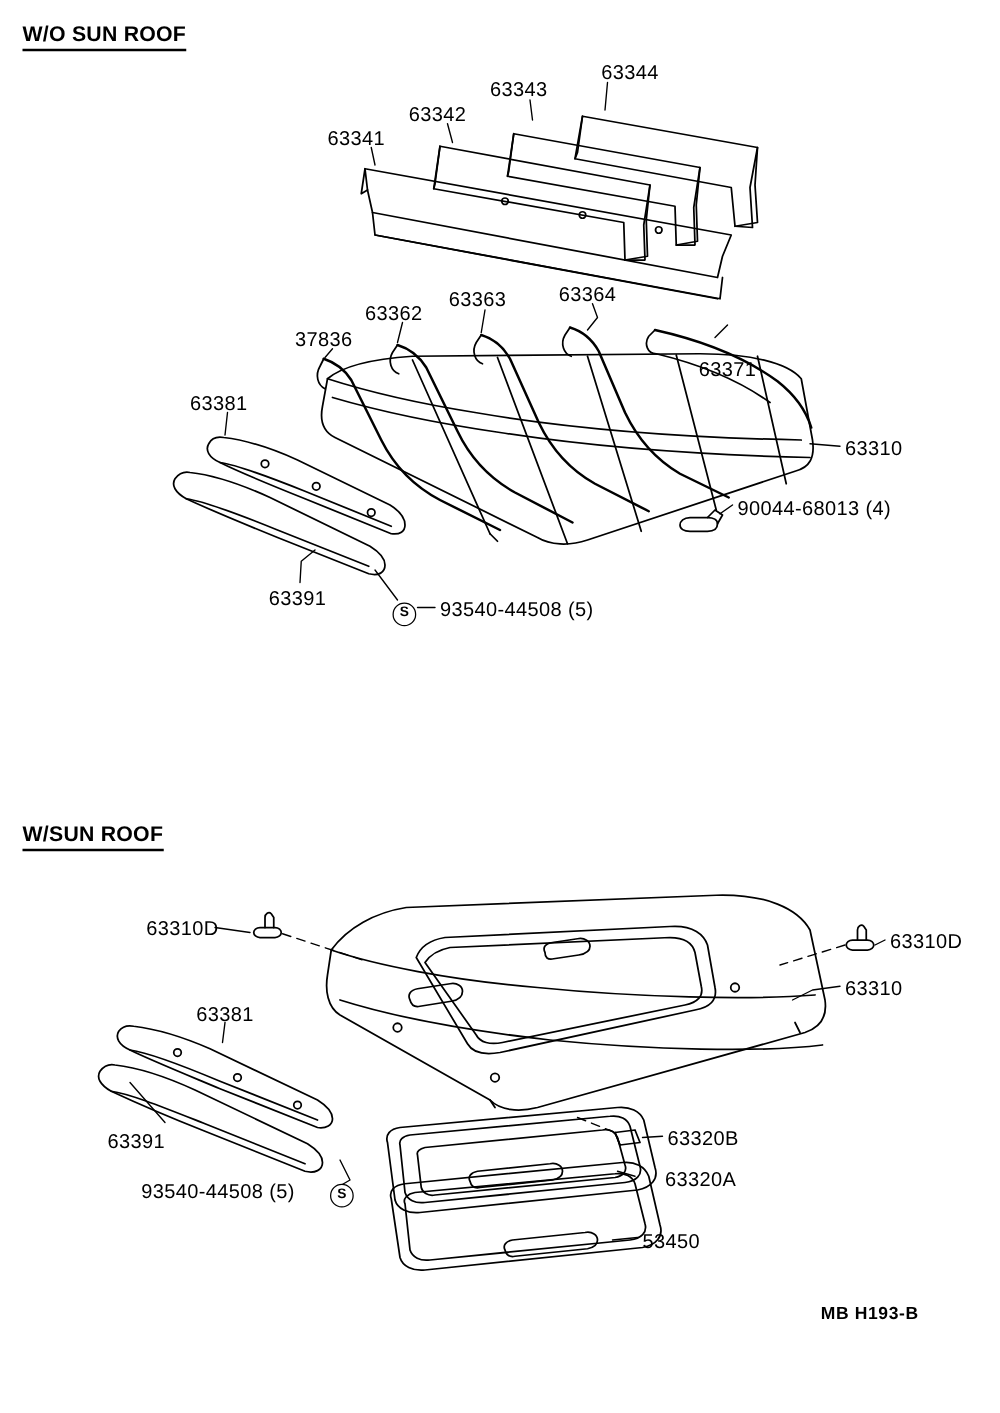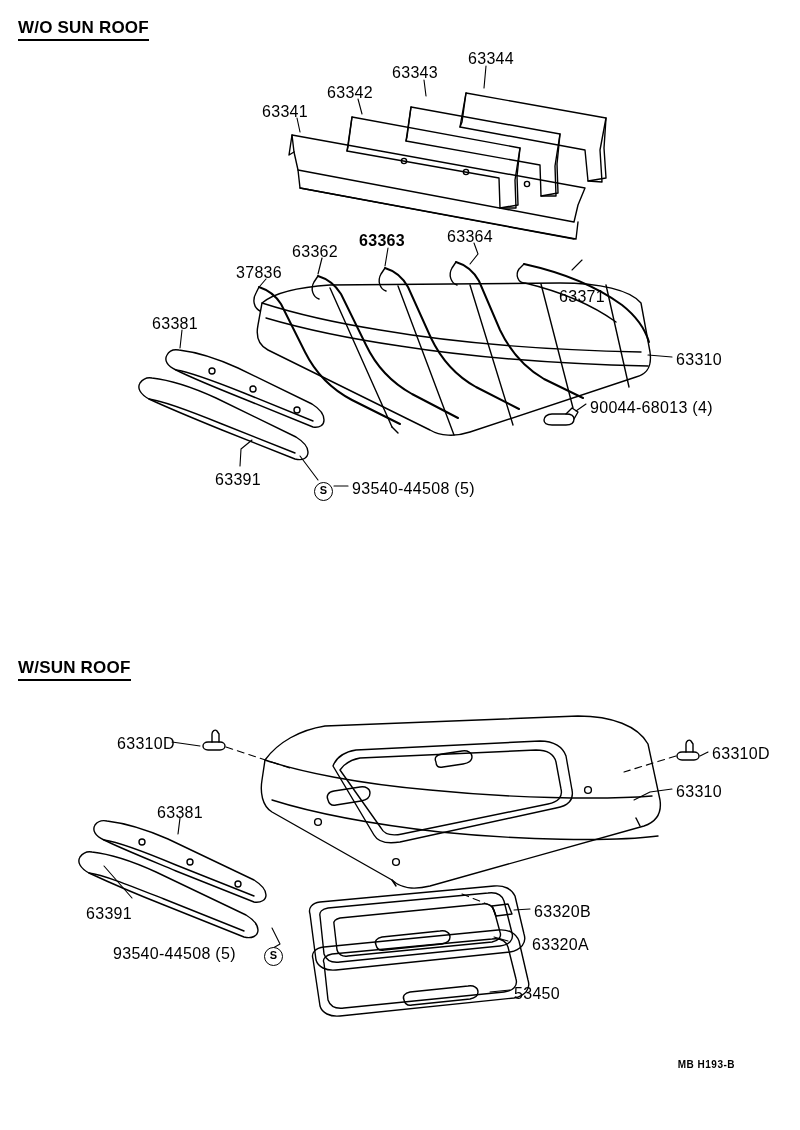--- a/index.html
+++ b/index.html
@@ -42,22 +42,22 @@
   .label {
     position: absolute;
     font-size: 16px;
     font-weight: normal;
     white-space: nowrap;
     letter-spacing: 0.3px;
   }
   .footer {
     position: absolute;
     right: 24px;
-    bottom: 60px;
-    font-size: 10px;
+    bottom: 72px;
+    font-size: 14px;
     font-weight: bold;
     letter-spacing: 0.5px;
     white-space: nowrap;
   }
   .s-badge {
     position: absolute;
     width: 17px;
     height: 17px;
     border: 1.5px solid #000;
     border-radius: 50%;
@@ -283,25 +283,25 @@
     </g>
   </svg>
 
   <div class="section-title" id="title-wo">W/O SUN ROOF</div>
 
   <div class="section-title" id="title-w">W/SUN ROOF</div>
 
   <div class="label" style="left:262px; top:103px;">63341</div>
   <div class="label" style="left:327px; top:84px;">63342</div>
   <div class="label" style="left:392px; top:64px;">63343</div>
-  <div class="label" style="left:468px; top:50px;">63344</div>
+  <div class="label" style="left:481px; top:50px;">63344</div>
 
   <div class="label" style="left:236px; top:264px;">37836</div>
   <div class="label" style="left:292px; top:243px;">63362</div>
-  <div class="label" style="left:359px; top:232px;font-weight:bold;">63363</div>
+  <div class="label" style="left:359px; top:232px;">63363</div>
   <div class="label" style="left:447px; top:228px;">63364</div>
   <div class="label" style="left:559px; top:245px;margin-top:43px;">63371</div>
   <div class="label" style="left:676px; top:351px;">63310</div>
 
   <div class="label" style="left:152px; top:315px;">63381</div>
   <div class="label" style="left:215px; top:471px;">63391</div>
 
   <div class="label" style="left:590px; top:399px;">90044-68013 (4)</div>
   <div class="label" style="left:352px; top:480px;">93540-44508 (5)</div>
 

